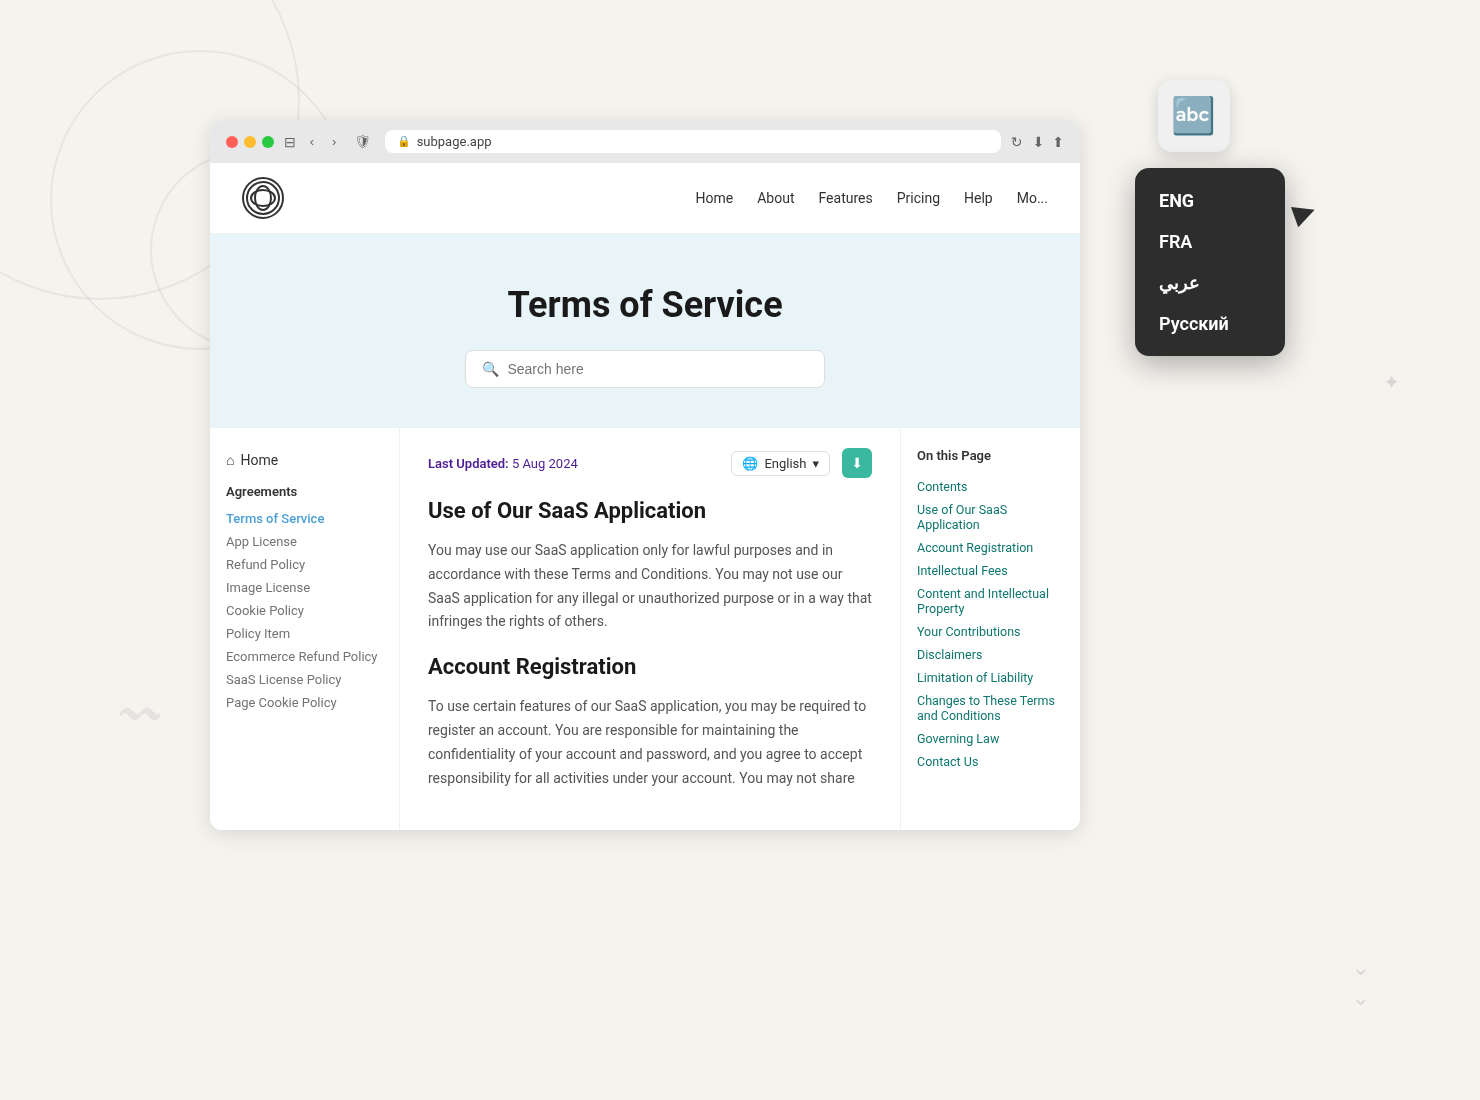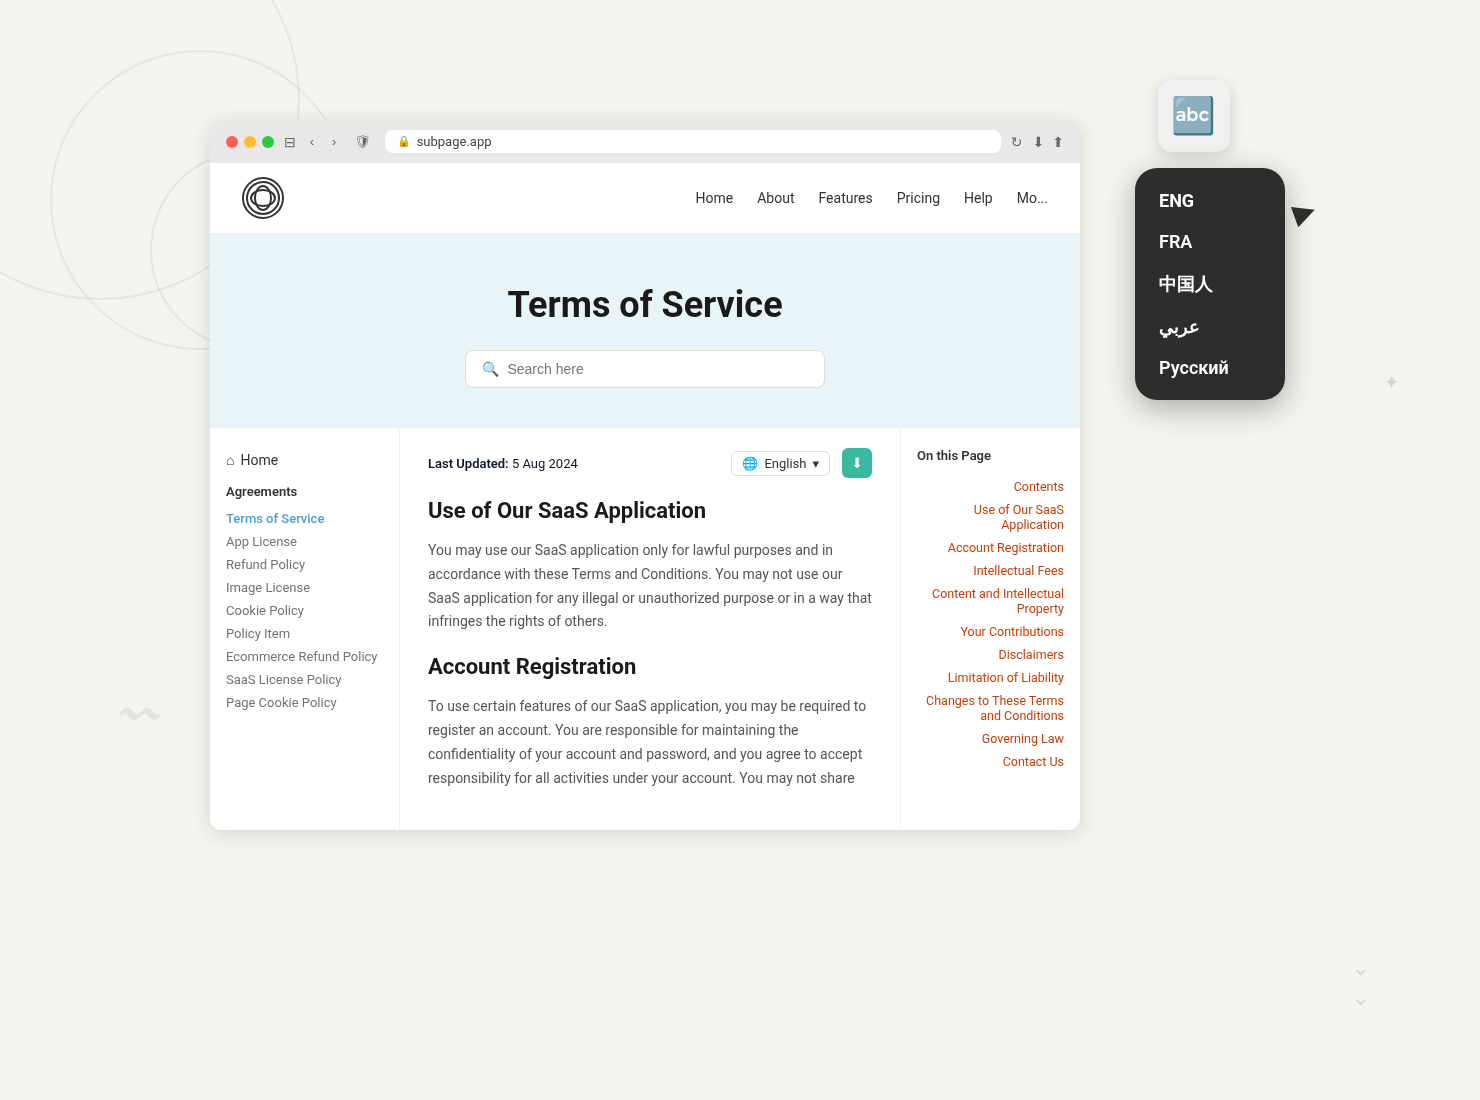--- a/index.html
+++ b/index.html
@@ -203,21 +203,21 @@
       padding: 20px 28px;
       max-height: 480px;
       overflow: hidden;
     }
     .doc-meta {
       display: flex; align-items: center; gap: 12px;
       margin-bottom: 20px;
     }
     .last-updated {
       font-size: 13px;
-      color: #0f172a;
+      color: #4c1d95;
       flex: 1;
     }
     .last-updated strong {
       font-weight: 600;
     }
     .lang-selector {
       display: flex; align-items: center;
       gap: 6px;
       font-size: 13px;
       color: #333;
@@ -255,34 +255,33 @@
       border-left: 1px solid #f0f0f0;
     }
     .on-this-page-title {
       font-size: 13px;
       font-weight: 600;
       color: #333;
       margin-bottom: 12px;
     }
     .page-link {
       font-size: 12.5px;
-      color: #c2410c;
+      color: #0f766e;
       padding: 4px 0;
       cursor: pointer;
       display: block;
-      text-align: right;
     }
 
     
     .lang-dropdown {
       position: absolute;
       top: 168px;
       right: 195px;
       background: #2d2d2d;
-      border-radius: 22px;
+      border-radius: 14px;
       padding: 12px 0;
       width: 150px;
       box-shadow: 0 8px 30px rgba(0,0,0,0.3);
       z-index: 100;
     }
     .lang-option {
       padding: 10px 24px;
       font-size: 18px;
       font-weight: 600;
       color: #fff;
@@ -370,21 +369,20 @@
 <div class="deco-star-right">✦</div>
 <div class="deco-chevron-1">⌄</div>
 <div class="deco-chevron-2">⌄</div>
 <div class="deco-lines">〰</div>
 
 <div class="translate-card">🔤</div>
 
 <div class="lang-dropdown">
   <div class="lang-option selected">ENG</div>
   <div class="lang-option">FRA</div>
-  <div class="lang-option">中国人</div>
   <div class="lang-option">عربي</div>
   <div class="lang-option">Русский</div>
 </div>
 
 <div class="cursor-arrow">▶</div>
 
 <div class="browser">
 
   <div class="browser-toolbar">
     <div class="browser-dots">

